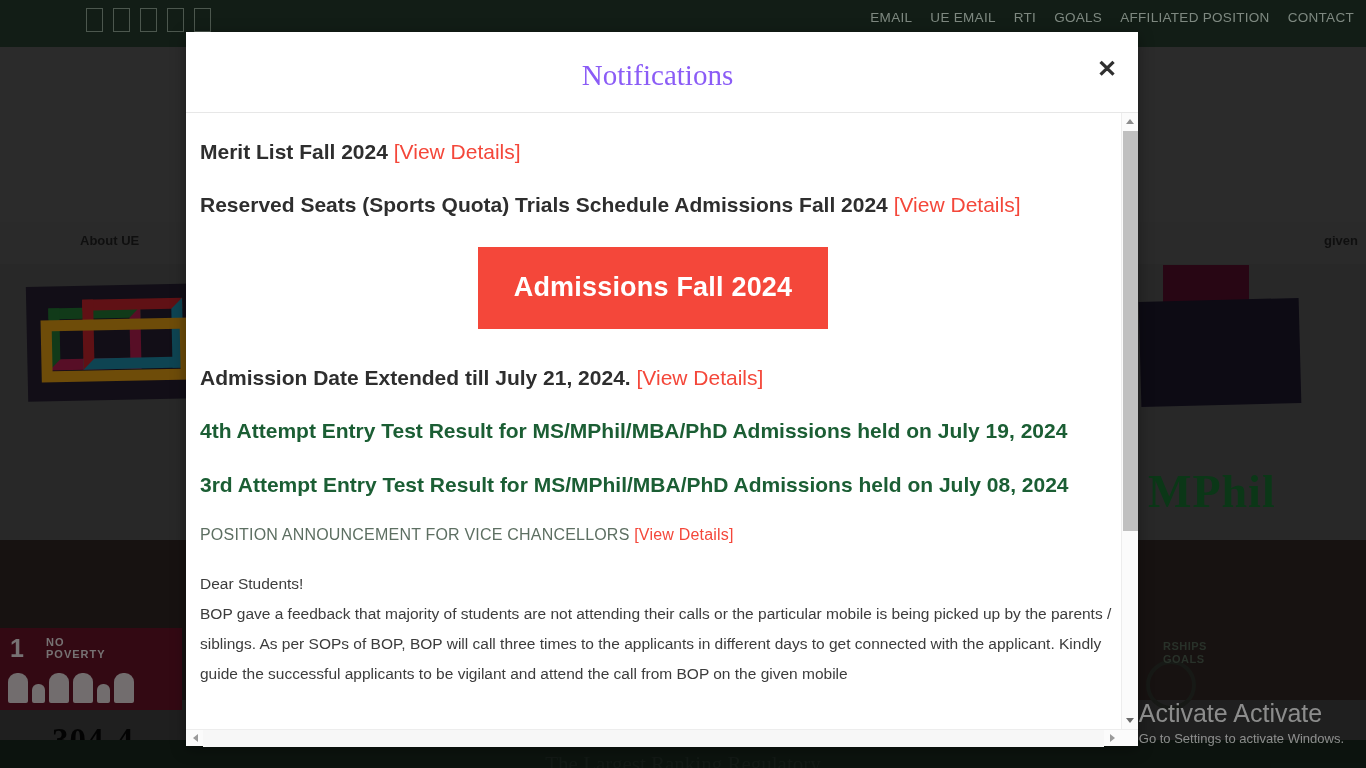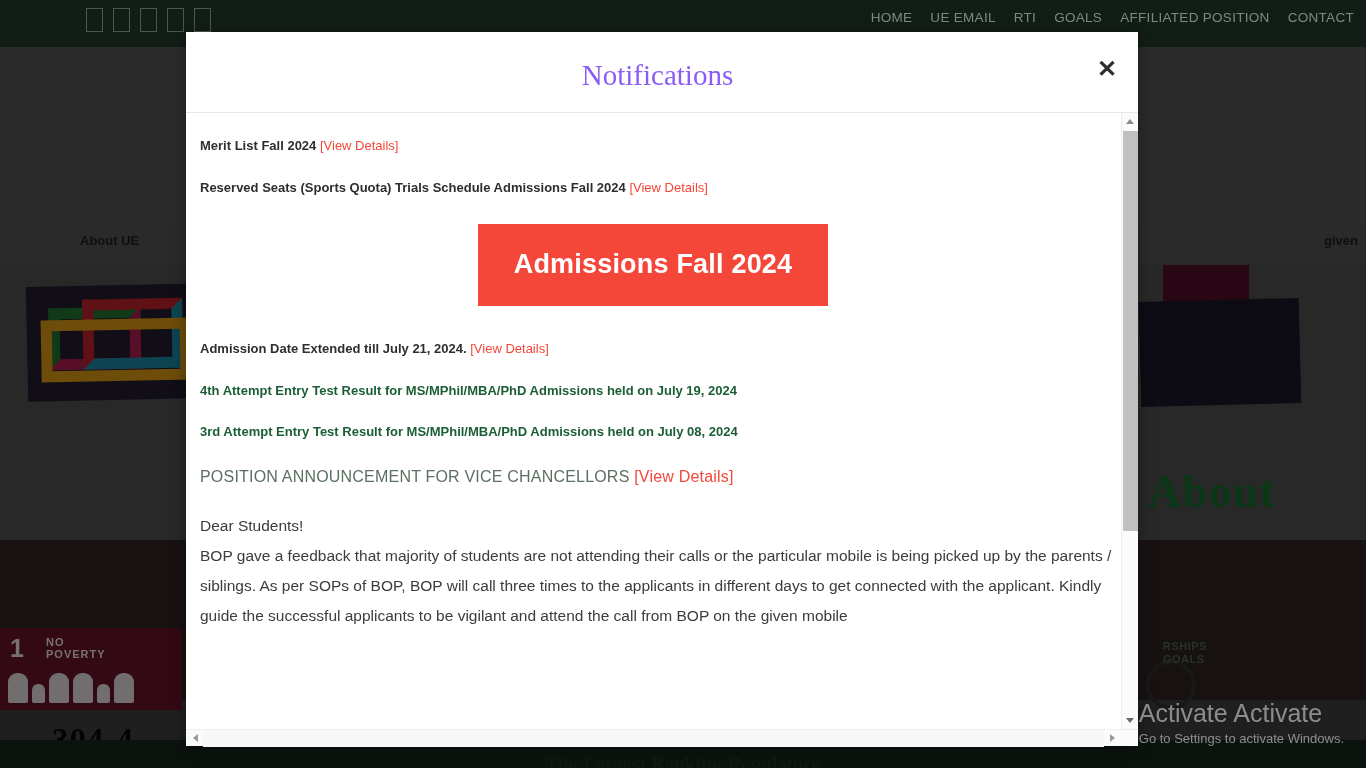--- a/index.html
+++ b/index.html
@@ -307,21 +307,21 @@
   .modal-body {
     position: absolute;
     top: 0; left: 0;
     width: 936px;
     height: 600px;
     padding: 24px 16px 0 14px;
     overflow: hidden;
   }
 
   .notif {
-    font-size: 13px;
+    font-size: 21px;
     line-height: 1.45;
     margin-bottom: 23px;
     color: #2e2e2e;
   }
   .notif.bold { font-weight: bold; }
   .notif.green { color: #1b5e34; font-weight: bold; }
   .notif.greygreen { color: #5d6f62; font-weight: normal; font-size: 16px; letter-spacing: .2px; }
   .view-details { color: #f4473a; text-decoration: none; font-weight: normal; }
   .notif.bold .view-details { font-weight: normal; }
 
@@ -457,21 +457,21 @@
   <div class="site-strip"></div>
 
   <div class="card-logo">
     <span class="hexring hex-a"></span>
     <span class="hexring hex-b"></span>
     <span class="hexring hex-c"></span>
   </div>
 
   <div class="card-maroon"></div>
   <div class="card-dark"></div>
-  <div class="lahore-text">About</div>
+  <div class="lahore-text">MPhil</div>
 
   <div class="photo-band"></div>
 
   <div class="sdg-poster">
     <span class="sdg-num">1</span>
     <span class="sdg-label">NO<br>POVERTY</span>
     <span class="sdg-figs">
       <i class="fig big"></i>
         <i class="fig small"></i>
         <i class="fig big"></i>
@@ -494,21 +494,21 @@
 
   <div class="site-topbar">
     <div class="social-icons">
       <span class="tofu"></span>
       <span class="tofu"></span>
       <span class="tofu"></span>
       <span class="tofu"></span>
       <span class="tofu"></span>
     </div>
     <nav class="topnav">
-      <a href="#">HOME</a>
+      <a href="#">EMAIL</a>
       <a href="#">UE EMAIL</a>
       <a href="#">RTI</a>
       <a href="#">GOALS</a>
       <a href="#">AFFILIATED POSITION</a>
       <a href="#">CONTACT</a>
     </nav>
   </div>
 
   <div class="modal">
 

